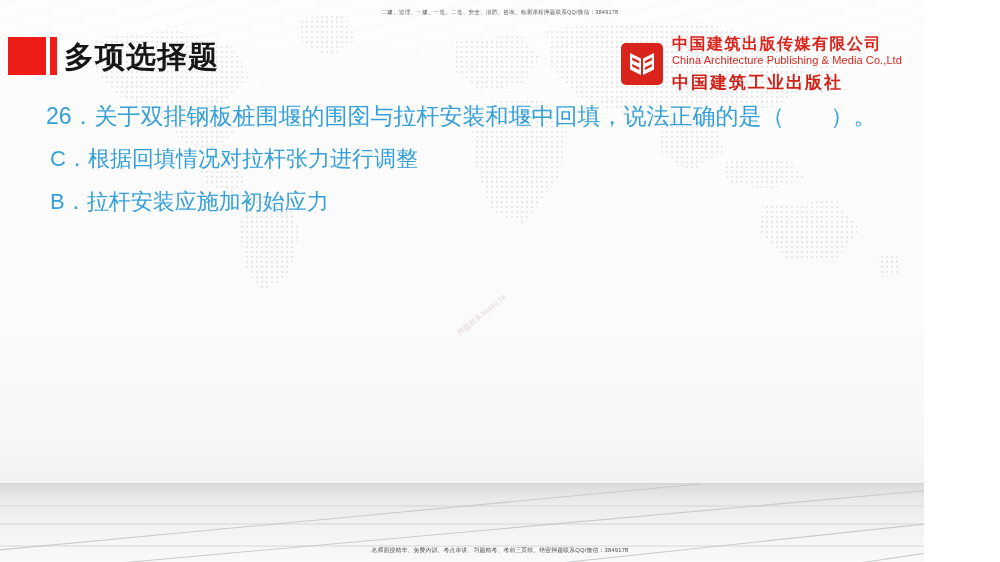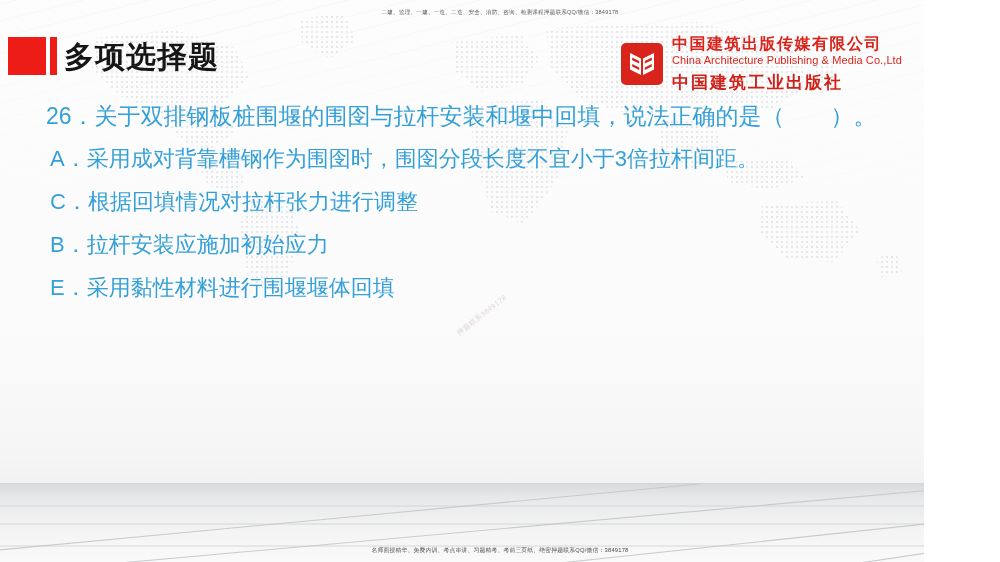--- a/index.html
+++ b/index.html
@@ -181,23 +181,21 @@
     </div>
     <div class="logo-text">
       <div class="logo-cn">中国建筑出版传媒有限公司</div>
       <div class="logo-en">China Architecture Publishing &amp; Media Co.,Ltd</div>
       <div class="logo-cn2">中国建筑工业出版社</div>
     </div>
   </div>
 
   <div class="qwrap">
     <div class="qline q-stem">26．关于双排钢板桩围堰的围囹与拉杆安装和堰中回填，说法正确的是（　　）。</div>
-    <div class="qline q-opt">A．采用成对背靠槽钢作为围囹时，围囹分段长度不宜小于3倍拉杆间距。</div>
     <div class="qline q-opt">C．根据回填情况对拉杆张力进行调整</div>
     <div class="qline q-opt">B．拉杆安装应施加初始应力</div>
-    <div class="qline q-opt">E．采用黏性材料进行围堰堰体回填</div>
   </div>
 
   <div class="watermark">押题联系3849178</div>
 
   <div class="banner banner-bottom">名师面授精华、免费内训、考点串讲、习题精考、考前三页纸、绝密押题联系QQ/微信：3849178</div>
 
 </div>
 
 </body></html>

